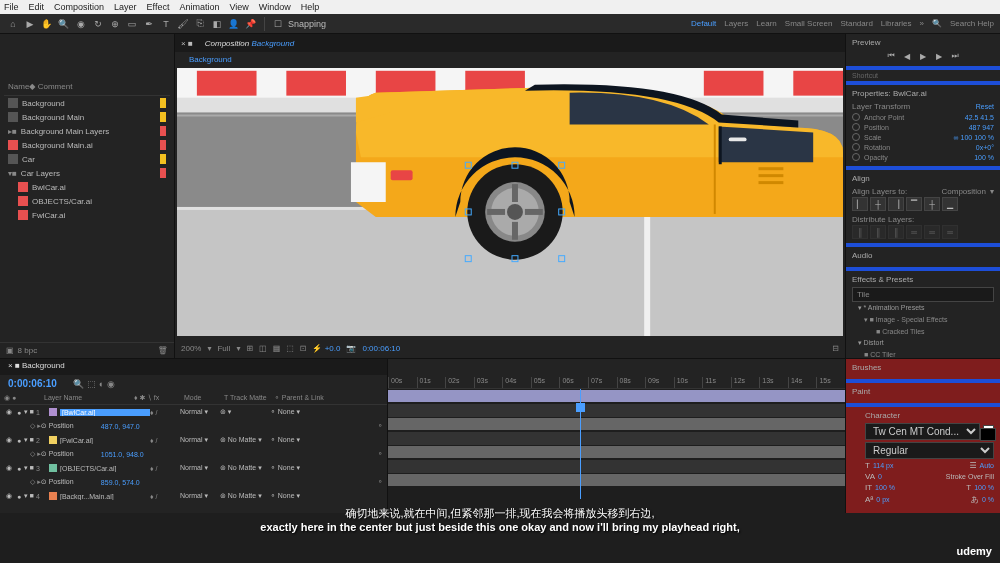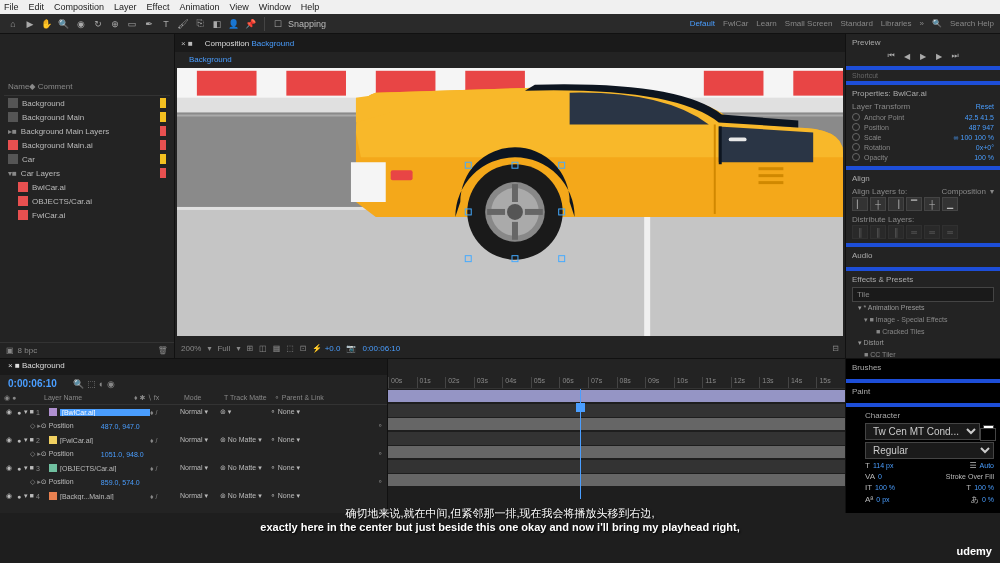--- a/index.html
+++ b/index.html
@@ -19,21 +19,21 @@
 .panel-tab.active { color: #ddd; border-bottom: 1px solid #4a9eff; }
 .project-body { flex: 1; padding: 4px; }
 .project-header { display: flex; justify-content: flex-start; padding: 4px; font-size: 8px; color: #888; border-bottom: 1px solid #333; margin-top: 40px; }
 .project-list { }
 .project-item { display: flex; align-items: center; padding: 2px 4px; gap: 4px; font-size: 8px; cursor: pointer; }
 .project-item .icon-box { width: 10px; height: 10px; background: #555; display: inline-block; }
 .project-item.indent { padding-left: 14px; }
 .project-item .bar { margin-left: auto; width: 6px; height: 10px; }
 .center-panel { flex: 1; background: #232323; display: flex; flex-direction: column; }
 .comp-tabs { height: 18px; background: #1a1a1a; display: flex; align-items: center; padding: 0 6px; font-size: 8px; gap: 6px; }
-.comp-tab { color: #888; padding: 2px 6px; cursor: pointer; }
+.comp-tab { color: #888; padding: 2px 6px; cursor: pointer; font-style: italic; }
 .comp-tab.active { color: #ddd; }
 .comp-link { color: #4a9eff; font-size: 8px; padding: 2px 6px; }
 .viewer { flex: 1; background: #333; position: relative; overflow: hidden; margin: 2px; }
 .viewer svg { width: 100%; height: 100%; }
 .viewer-controls { height: 20px; background: #232323; display: flex; align-items: center; padding: 0 6px; gap: 6px; font-size: 8px; color: #888; }
 .vc-item { cursor: pointer; }
 .vc-blue { color: #4a9eff; }
 .right-panel { width: 155px; background: #232323; border-left: 1px solid #111; display: flex; flex-direction: column; font-size: 8px; }
 .r-section { border-bottom: 4px solid #1d4ed8; padding: 4px 6px; }
 .r-title { color: #aaa; margin-bottom: 3px; font-size: 8px; }
@@ -112,21 +112,21 @@
   <div class="tool-icon">🖌</div>
   <div class="tool-icon">⎘</div>
   <div class="tool-icon">◧</div>
   <div class="tool-icon">👤</div>
   <div class="tool-icon">📌</div>
   <div class="tool-sep"></div>
   <div class="tool-icon">☐</div>
   <span>Snapping</span>
   <div class="topnav">
     <span class="active">Default</span>
-    <span>FwlCar</span>
+    <span>Layers</span>
     <span>Learn</span>
     <span>Small Screen</span>
     <span>Standard</span>
     <span>Libraries</span>
     <span>»</span>
     <span>🔍</span>
     <span>Search Help</span>
   </div>
 </div>
 
@@ -473,21 +473,21 @@
       <div class="tl-track-bar" style="top:15px; background:#333; height:13px"></div>
       <div class="tl-track-bar" style="top:29px; background:#666"></div>
       <div class="tl-track-bar" style="top:43px; background:#333; height:13px"></div>
       <div class="tl-track-bar" style="top:57px; background:#666"></div>
       <div class="tl-track-bar" style="top:71px; background:#333; height:13px"></div>
       <div class="tl-track-bar" style="top:85px; background:#666"></div>
       <div class="playhead"></div>
     </div>
   </div>
 
-  <div style="width:155px; background:#000000; border-left:1px solid #111; font-size:8px">
+  <div style="width:155px; background:#7f1d1d; border-left:1px solid #111; font-size:8px">
     <div class="r-section">
         <div class="r-title">Brushes</div>
       </div>
     <div class="r-section">
         <div class="r-title">Paint</div>
       </div>
     <div class="char-panel">
       <div class="r-title">Character</div>
       <div class="char-row">
         <select class="char-sel"><option>Tw Cen MT Cond...</option></select>

